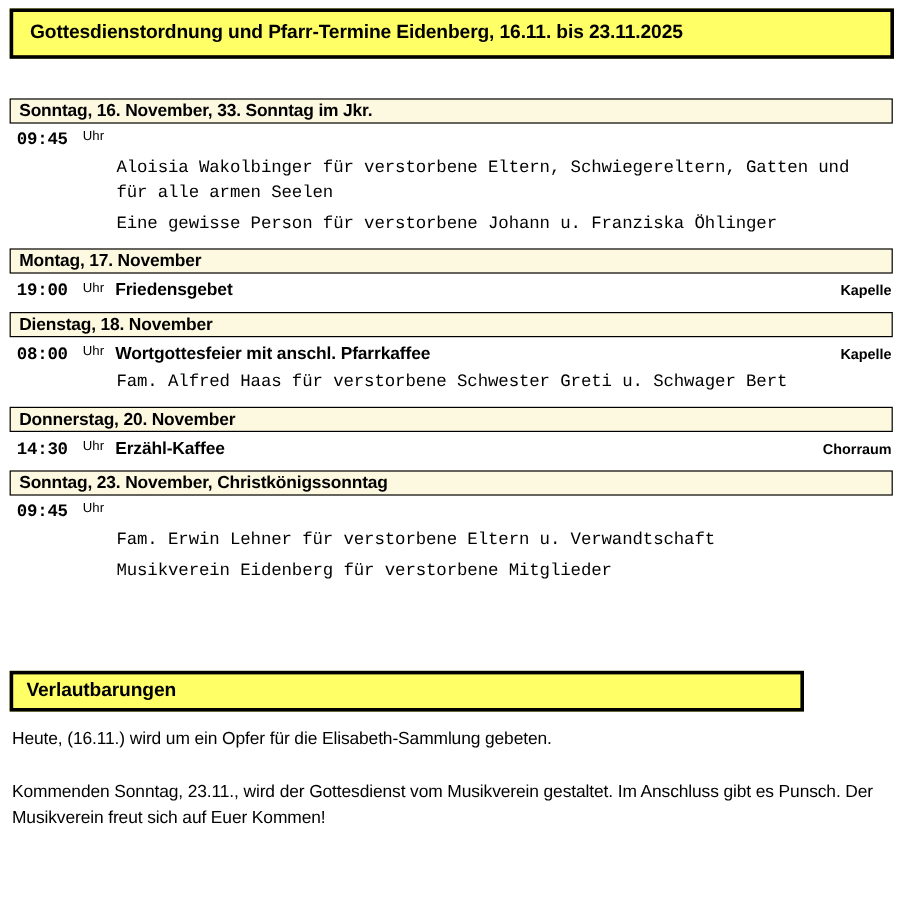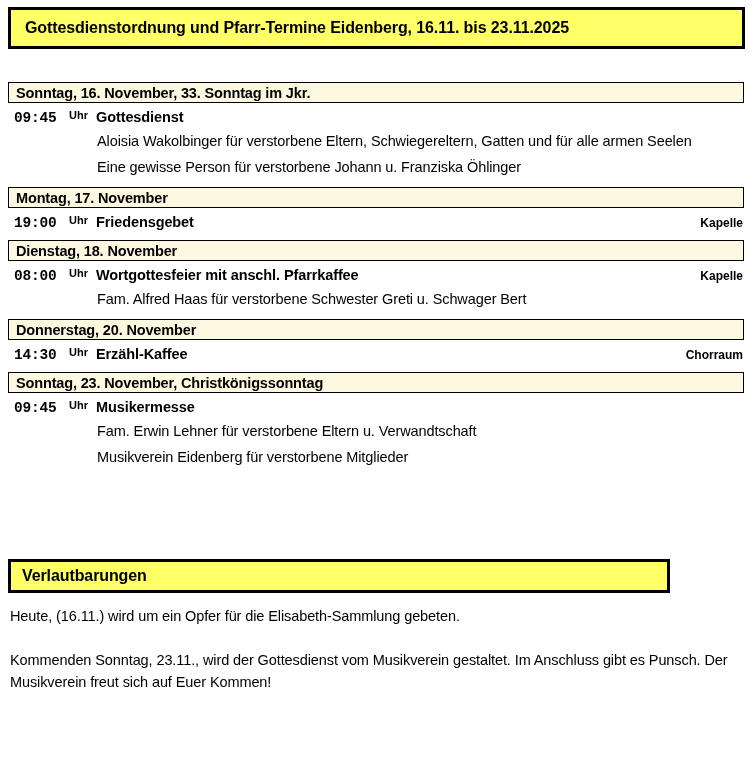--- a/index.html
+++ b/index.html
@@ -78,21 +78,21 @@
     font-size: 14.5px;
     font-weight: bold;
     width: 55px;
     flex: 0 0 auto;
     white-space: nowrap;
     letter-spacing: -0.2px;
     font-family: Liberation Mono, monospace;
   }
   .entry .uhr {
     font-size: 11px;
-    font-weight: bold;
+    font-weight: normal;
     width: 27px;
     flex: 0 0 auto;
     position: relative;
     top: -3px;
     white-space: nowrap;
   }
   .entry .entry-title {
     font-size: 14.5px;
     font-weight: bold;
     flex: 1 1 auto;
@@ -109,20 +109,21 @@
   }
 
   .desc {
     font-size: 14.5px;
     font-weight: normal;
     padding-left: 97px;
     padding-right: 12px;
     padding-top: 5px;
     line-height: 1.45;
     letter-spacing: -0.1px;
+    font-family: Liberation Mono, monospace;
   }
 
   .block-gap { height: 9px; }
 
   
   .announce-banner {
     position: absolute;
     left: 8px;
     top: 559px;
     width: 662px;
@@ -162,21 +163,20 @@
 </div>
 
 <div class="schedule">
     <div class="day-block">
       <div class="day-header">
         <span class="day-text">Sonntag,  16. November,  33. Sonntag im Jkr.</span>
       </div>
       <div class="entry">
         <span class="time">09:45</span>
         <span class="uhr">Uhr</span>
-        <span class="entry-title">Gottesdienst</span>
       </div>
       <div class="desc">Aloisia Wakolbinger für verstorbene Eltern, Schwiegereltern, Gatten und für alle armen Seelen</div>
       <div class="desc">Eine gewisse Person für verstorbene Johann u. Franziska Öhlinger</div>
       <div class="block-gap"></div>
     </div>
     <div class="day-block">
       <div class="day-header">
         <span class="day-text">Montag,  17. November</span>
       </div>
       <div class="entry">
@@ -212,21 +212,20 @@
       </div>
       <div class="block-gap"></div>
     </div>
     <div class="day-block">
       <div class="day-header">
         <span class="day-text">Sonntag,  23. November,  Christkönigssonntag</span>
       </div>
       <div class="entry">
         <span class="time">09:45</span>
         <span class="uhr">Uhr</span>
-        <span class="entry-title">Musikermesse</span>
       </div>
       <div class="desc">Fam. Erwin Lehner für verstorbene Eltern u. Verwandtschaft</div>
       <div class="desc">Musikverein Eidenberg für verstorbene Mitglieder</div>
       <div class="block-gap"></div>
     </div>
   </div>
 
 <div class="announce-banner">
   <span class="announce-title">Verlautbarungen</span>
 </div>

